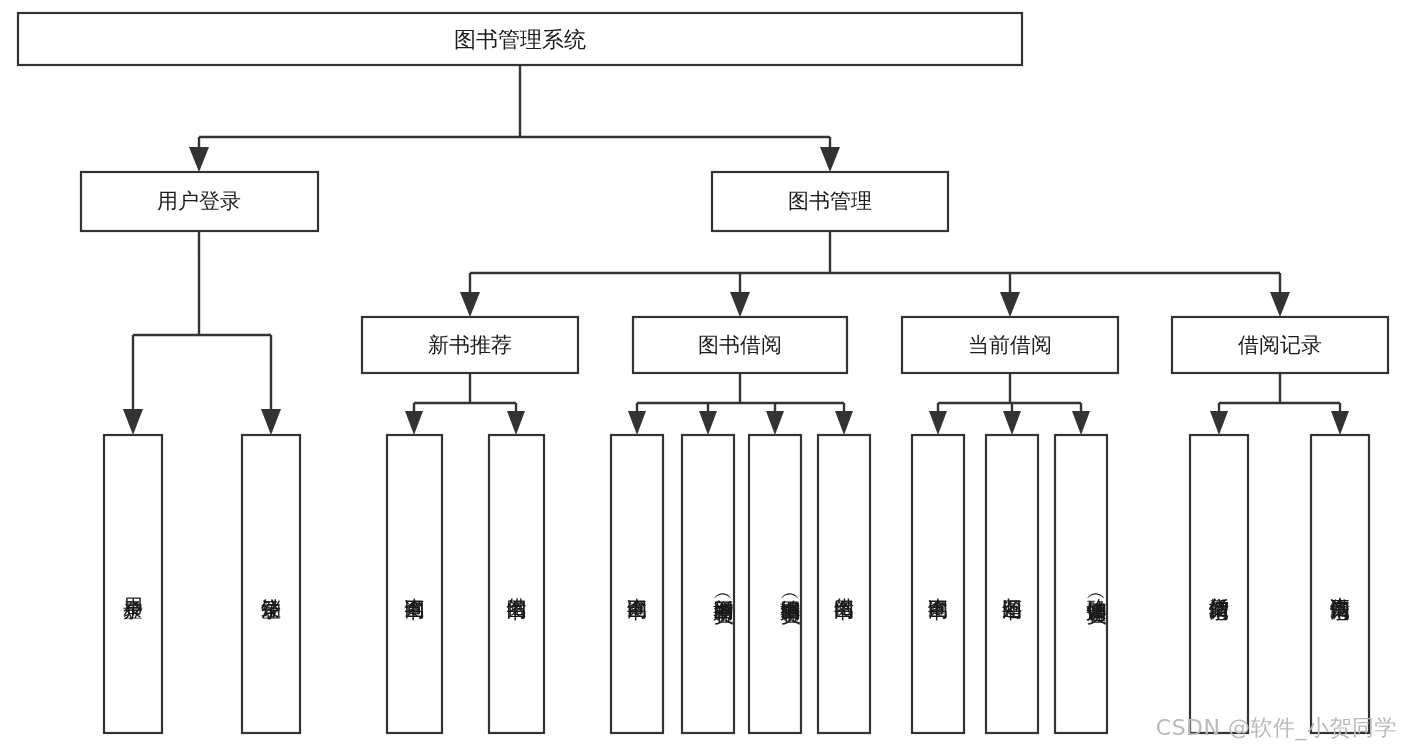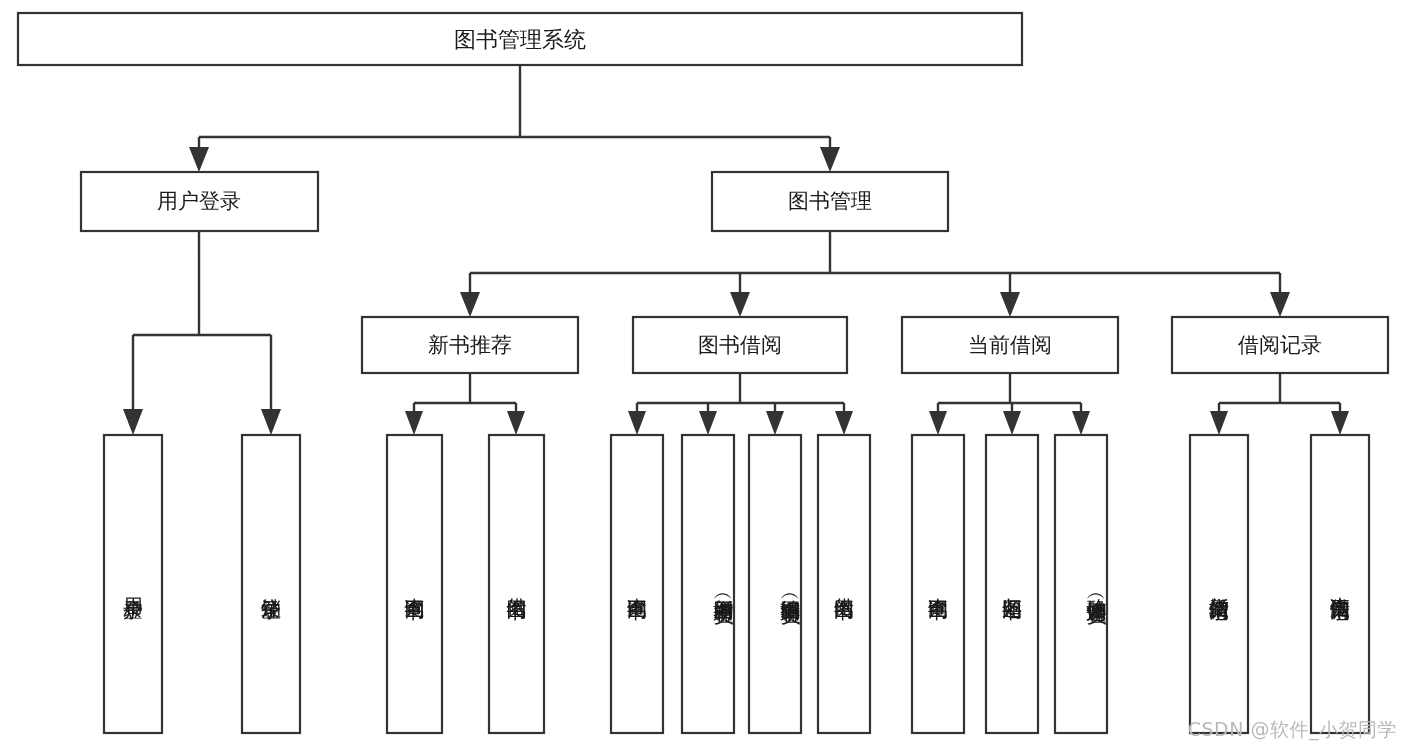--- a/index.html
+++ b/index.html
@@ -71,21 +71,21 @@
     pointer-events: none;
     display: flex;
     align-items: center;
     justify-content: center;
   }
   .watermark {
     position: absolute;
     right: 8px;
     bottom: 4px;
     font-family: "DejaVu Sans", "Liberation Sans", sans-serif;
-    font-size: 19px;
+    font-size: 22px;
     color: #b9b9b9;
     white-space: nowrap;
     letter-spacing: 0.5px;
   }
 </style>
 </head>
 <body>
 
 <div id="diagram-root">
 

